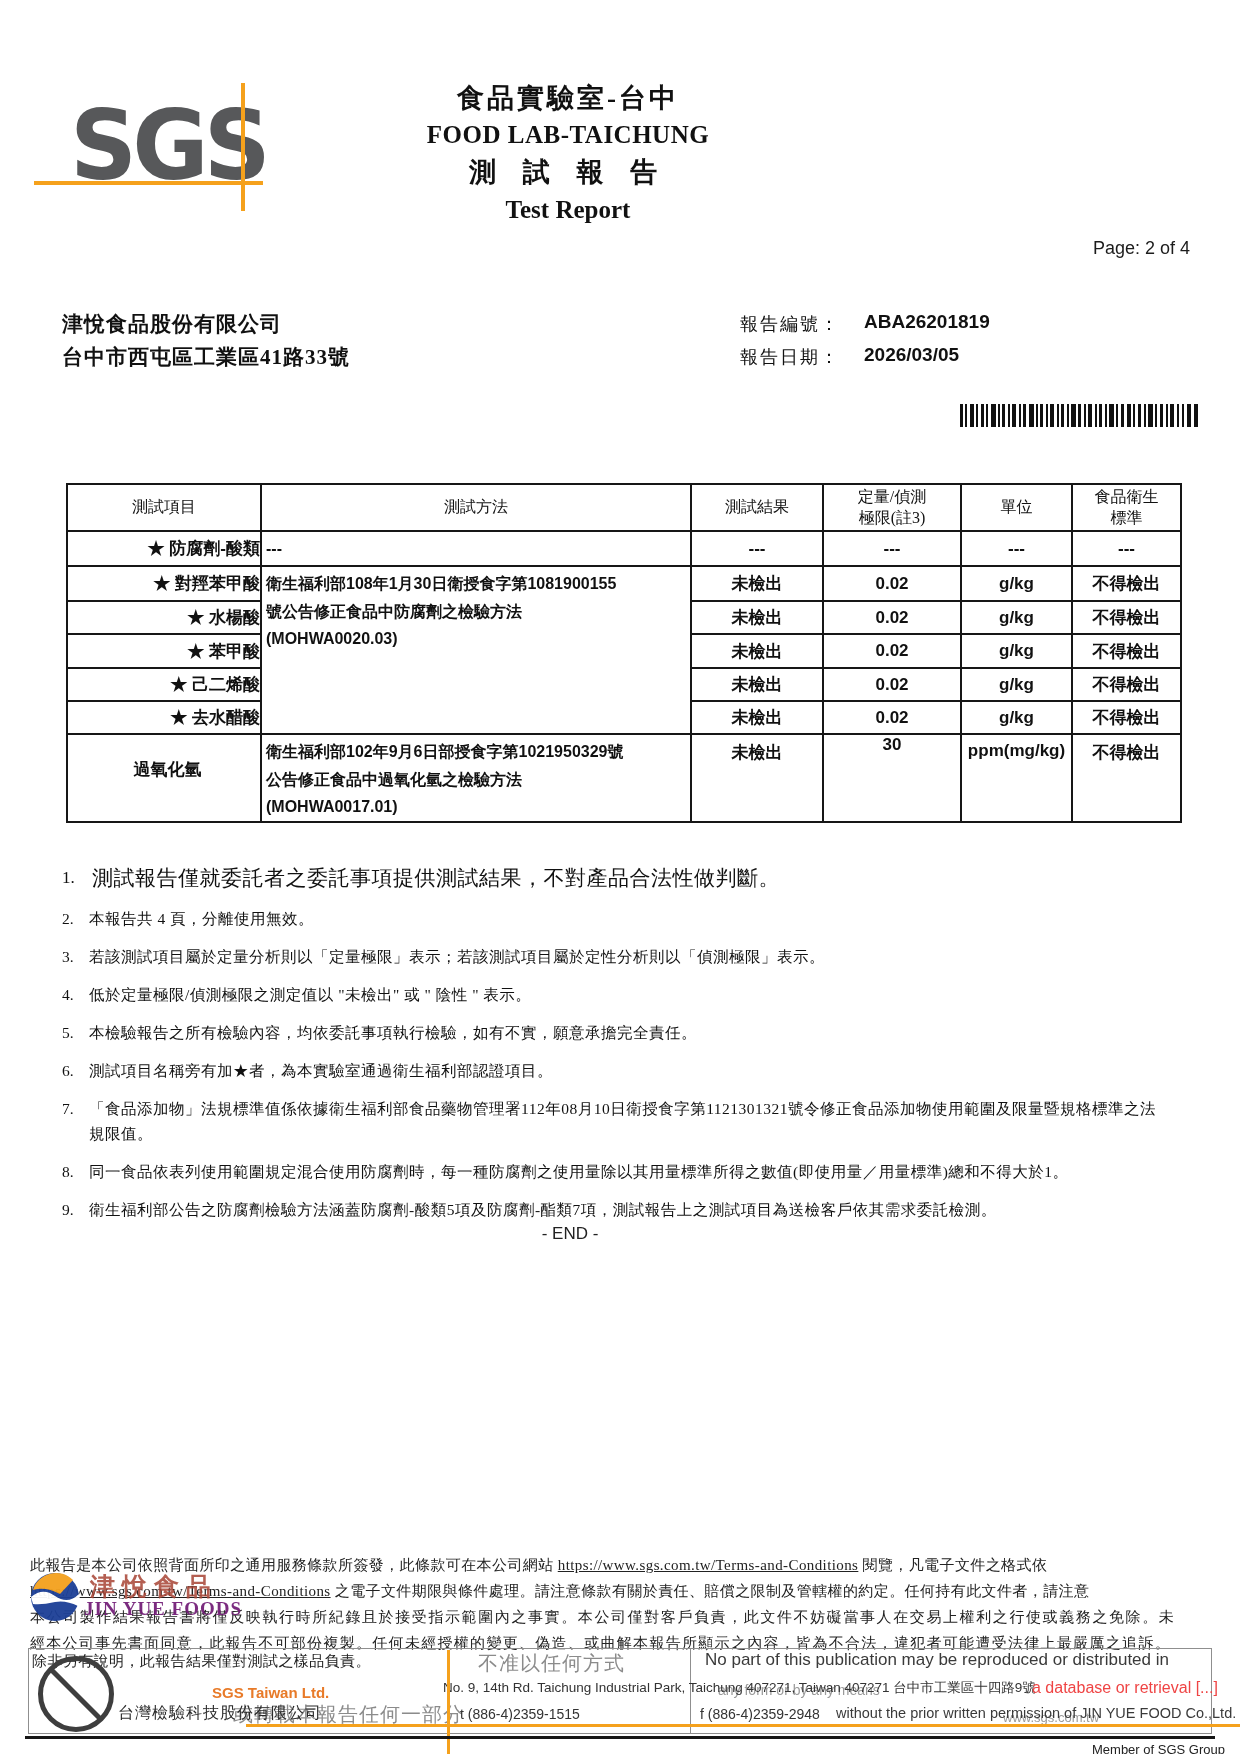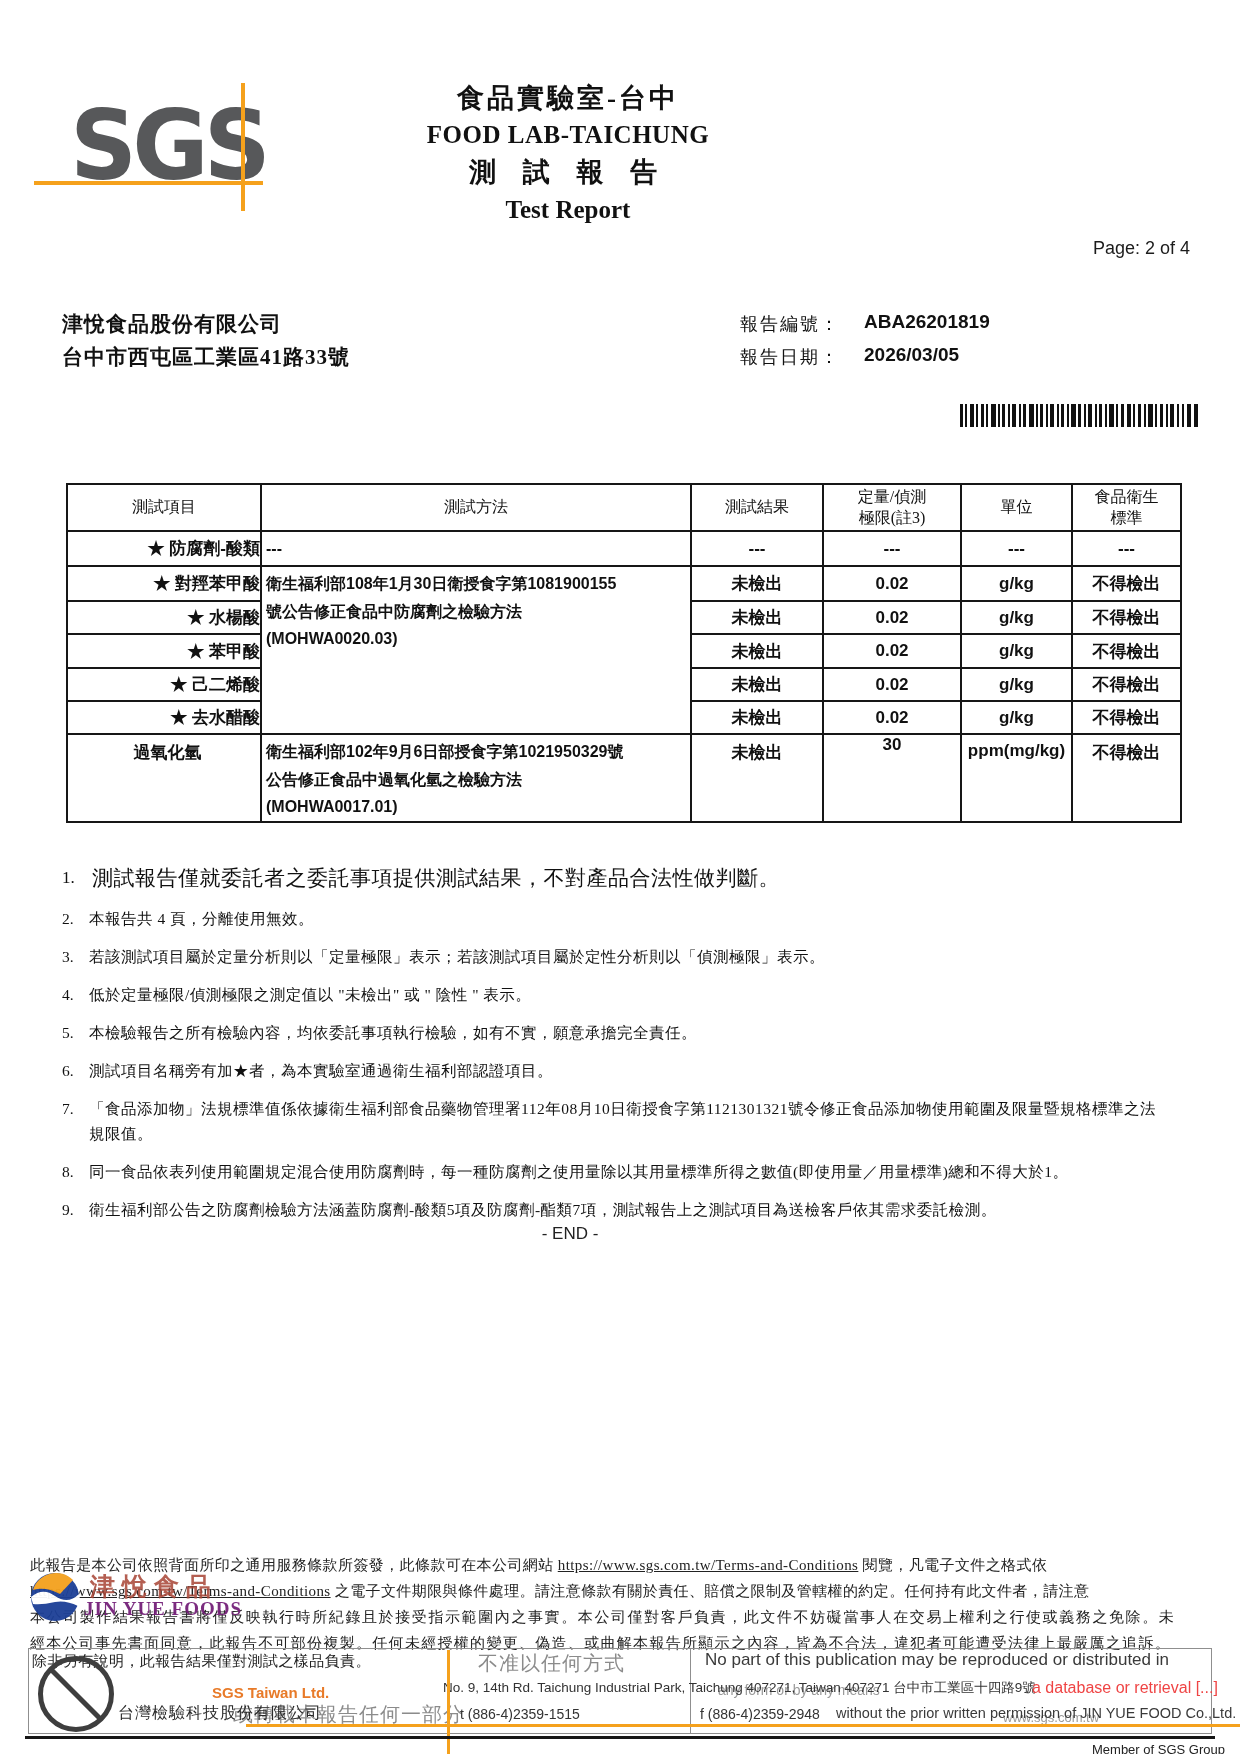--- a/index.html
+++ b/index.html
@@ -246,21 +246,21 @@
       <td class="val">不得檢出</td>
     </tr>
     <tr style="height:33px">
       <td class="item">★ 去水醋酸</td>
       <td class="val">未檢出</td>
       <td class="val">0.02</td>
       <td class="val">g/kg</td>
       <td class="val">不得檢出</td>
     </tr>
     <tr style="height:85px">
-      <td class="item" style="vertical-align:top; padding-top:6px; text-align:center;">過氧化氫</td>
+      <td class="item" style="vertical-align:top; padding-top:23px; text-align:center;">過氧化氫</td>
       <td class="method">衛生福利部102年9月6日部授食字第1021950329號
 公告修正食品中過氧化氫之檢驗方法
 (MOHWA0017.01)</td>
       <td class="val" style="vertical-align:top; padding-top:6px;">未檢出</td>
       <td class="val" style="vertical-align:top; ">30</td>
       <td class="val" style="vertical-align:top; padding-top:6px;">ppm(mg/kg)</td>
       <td class="val" style="vertical-align:top; padding-top:6px;">不得檢出</td>
     </tr>
   </tbody>
     </table>

